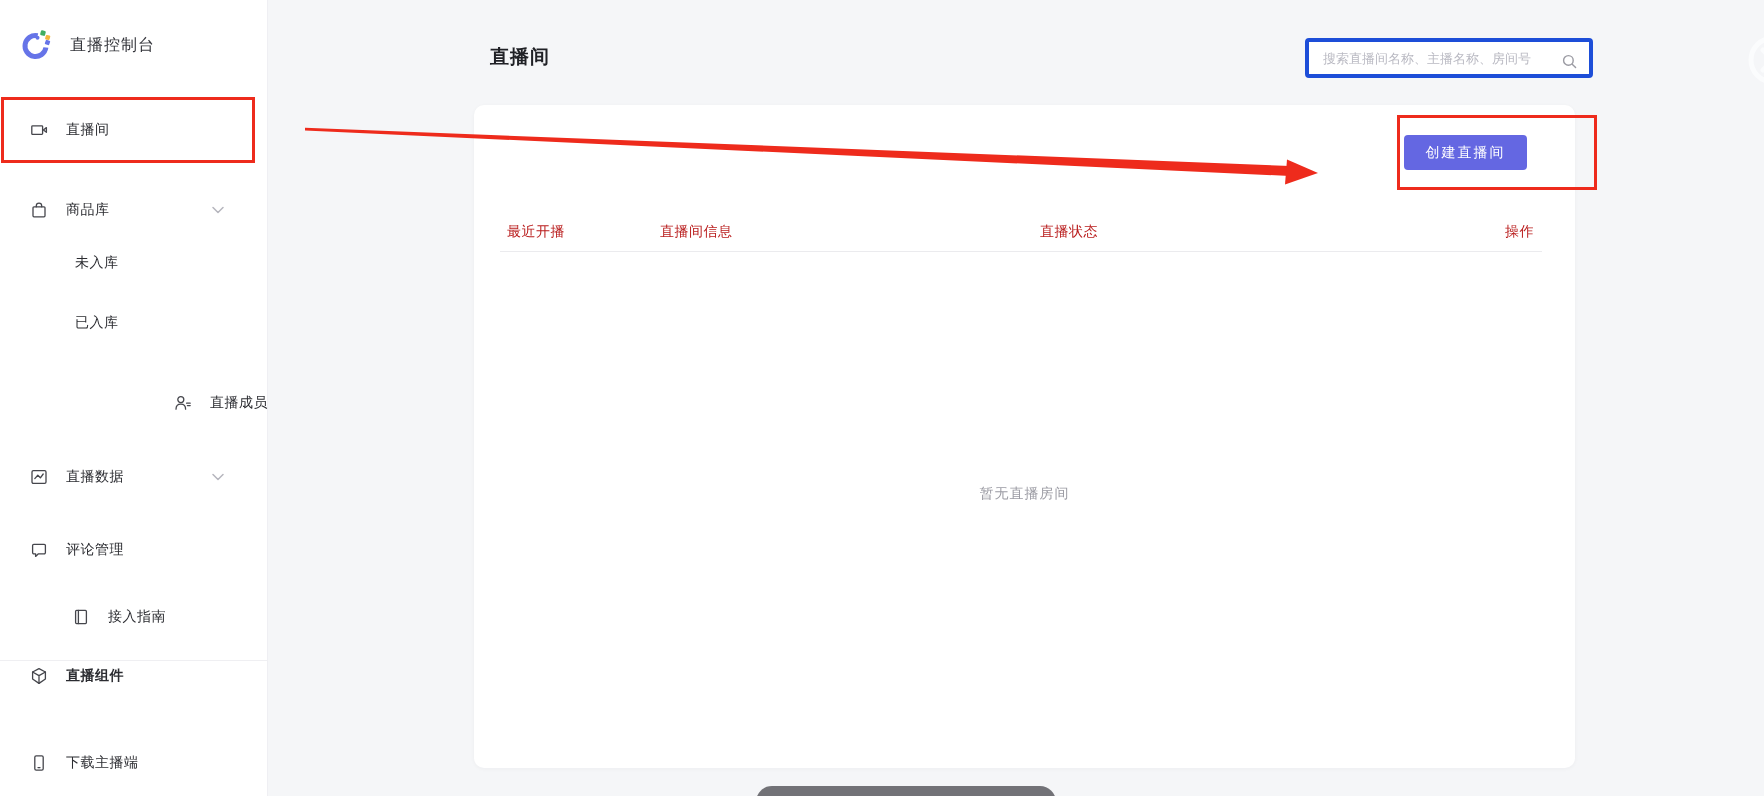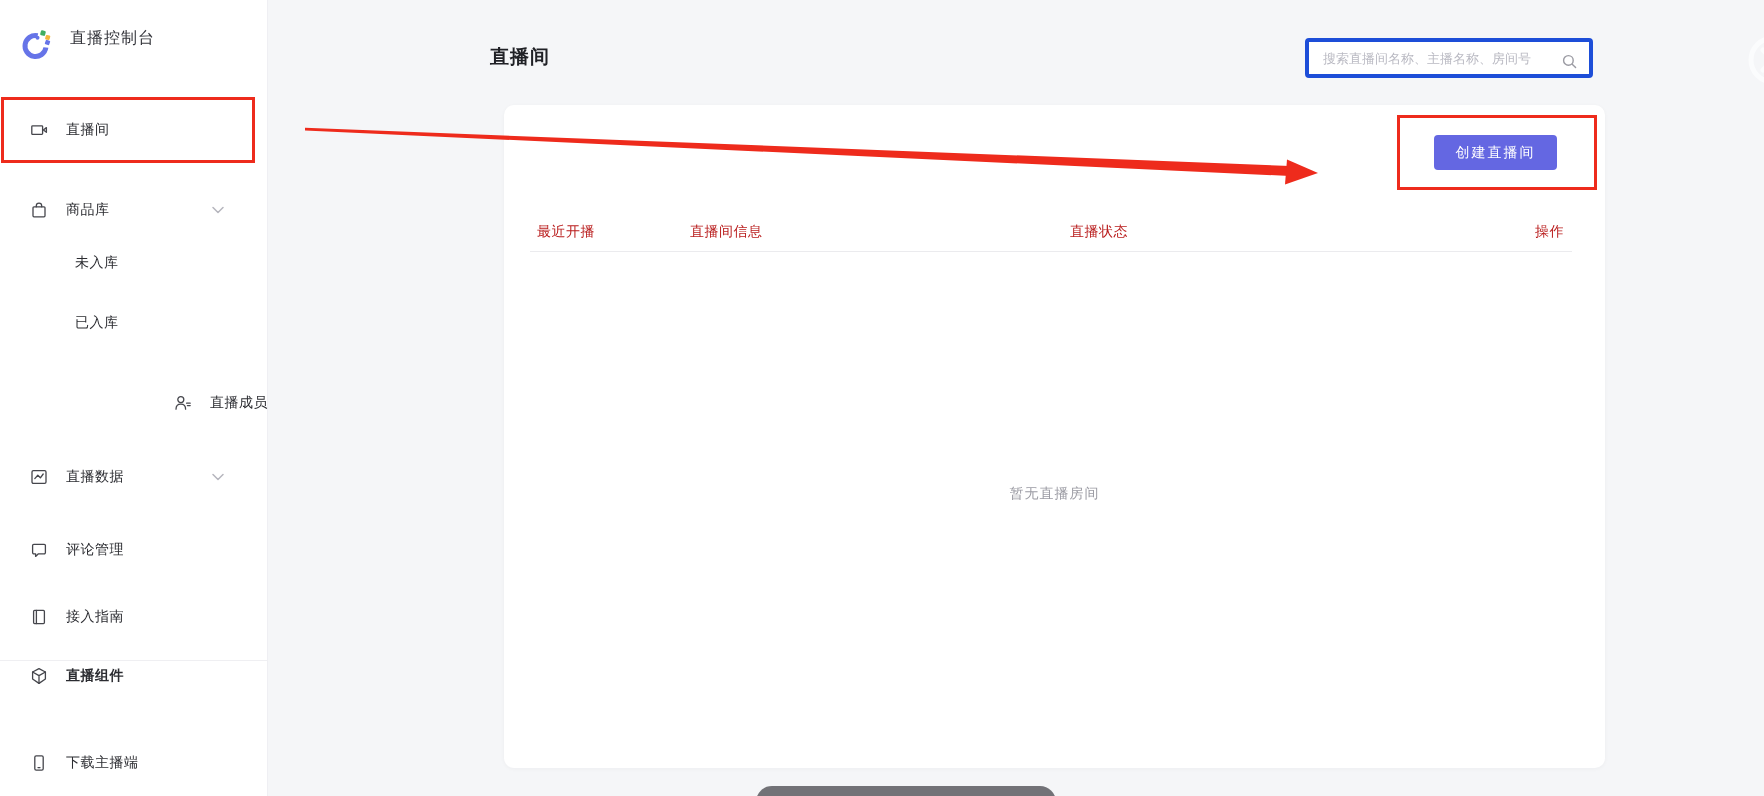--- a/index.html
+++ b/index.html
@@ -10,21 +10,21 @@
     position:relative;
     color:#2b2c31;
   }
   .stage { position:absolute; inset:0; width:1764px; height:796px; overflow:hidden; }
 
   
   .sidebar {
     position:absolute; left:0; top:0; width:268px; height:796px;
     background:#ffffff; border-right:1px solid #efeff3;
   }
-  .brand { position:absolute; left:20px; top:28px; display:flex; align-items:flex-start; }
+  .brand { position:absolute; left:20px; top:28px; display:flex; align-items:center; }
   .brand-logo { width:34px; height:34px; }
   .brand-title { margin-left:16px; font-size:16px; font-weight:500; color:#33343a; letter-spacing:1px; }
 
   .nav-item {
     position:absolute; left:0; width:268px; height:40px;
     display:flex; align-items:center; cursor:pointer;
   }
   .nav-item .nicon { width:18px; height:18px; margin-left:30px; flex:0 0 18px; }
   .nav-item .nlabel { margin-left:18px; font-size:14px; color:#2b2c31; letter-spacing:0.5px; }
   .nav-item.sub .nlabel { margin-left:75px; }
@@ -49,21 +49,21 @@
     width:100%; height:100%; border:none; outline:none; background:transparent;
     padding:0 40px 0 14px; font-size:13px; color:#47484e;
     font-family:"Liberation Sans","DejaVu Sans",sans-serif;
   }
   .search-wrap input::placeholder { color:#b9b9c2; }
   .search-icon { position:absolute; right:11px; top:11px; width:17px; height:17px; }
   .search-icon circle, .search-icon line { fill:none; stroke:#9a9aa2; stroke-width:1.4; stroke-linecap:round; }
 
   
   .card {
-    position:absolute; left:504px; top:105px; width:1101px; height:663px;
+    position:absolute; left:474px; top:105px; width:1101px; height:663px;
     background:#ffffff; border-radius:10px;
     box-shadow:0 1px 4px rgba(30,32,40,0.04);
   }
   .create-btn {
     position:absolute; left:930px; top:30px; width:123px; height:35px;
     background:#6467e2; color:#ffffff; border:none; border-radius:4px;
     font-size:14px; letter-spacing:2px; cursor:pointer;
     font-family:"Liberation Sans","DejaVu Sans",sans-serif;
   }
   .thead { position:absolute; left:0; top:118px; width:100%; height:29px; }
@@ -156,21 +156,21 @@
       </svg>
     </div>
 
     <div class="nav-item" style="top:530px;">
       <svg class="nicon oicon" viewBox="0 0 18 18">
         <path d="M2.6 4.6 a1.2 1.2 0 0 1 1.2-1.2 h10.4 a1.2 1.2 0 0 1 1.2 1.2 v7 a1.2 1.2 0 0 1-1.2 1.2 H8.4 L5.6 15.4 v-2.6 H3.8 a1.2 1.2 0 0 1-1.2-1.2 Z"></path>
       </svg>
       <span class="nlabel">评论管理</span>
     </div>
 
-    <div class="nav-item" style="top:597px;">
+    <div class="nav-item" style="top:597px;margin-left:42px;">
       <svg class="nicon oicon" viewBox="0 0 18 18">
         <rect x="3.6" y="2.4" width="10.8" height="13.2" rx="1"></rect>
         <path d="M6.4 2.4 V15.6"></path>
       </svg>
       <span class="nlabel">接入指南</span>
     </div>
 
     <div class="nav-divider"></div>
 
     <div class="nav-item" style="top:656px;font-weight:bold;">

